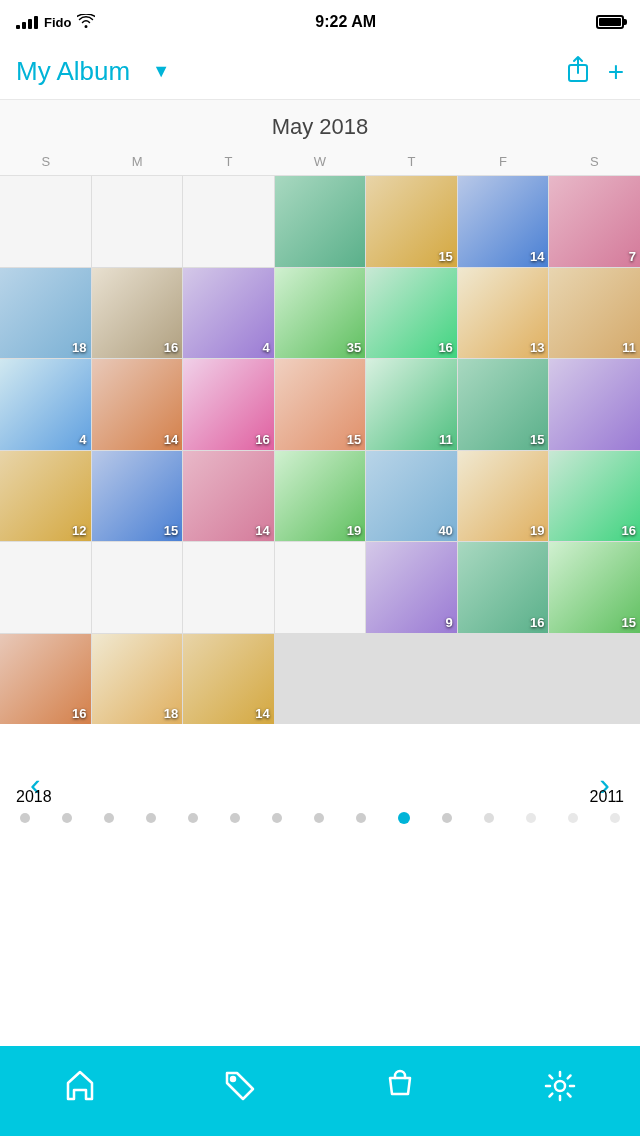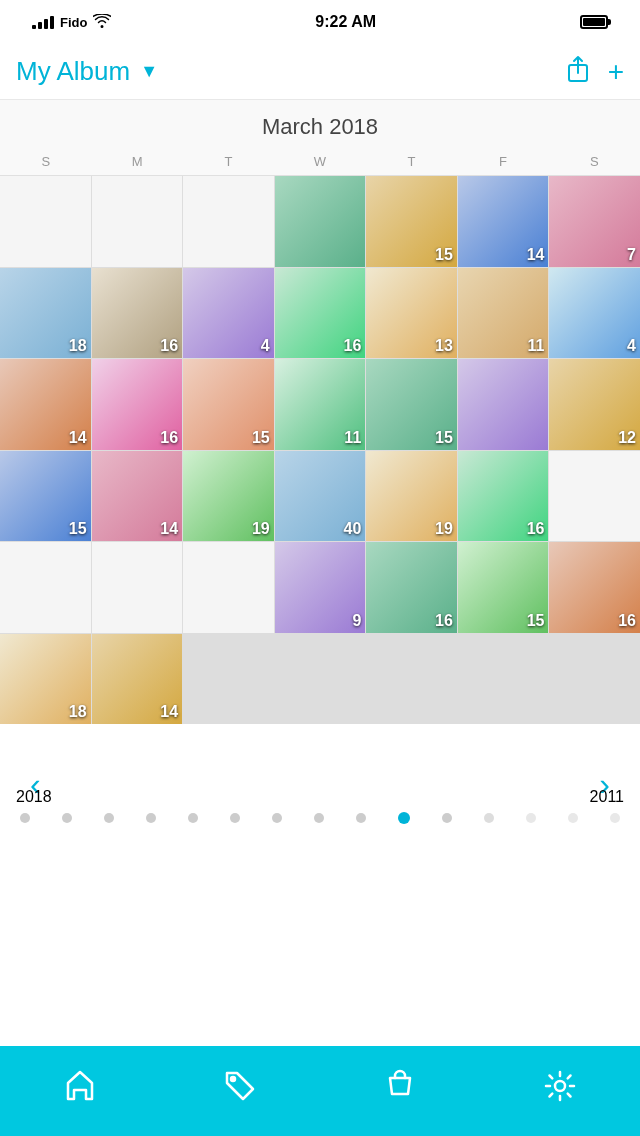--- a/index.html
+++ b/index.html
@@ -14,21 +14,21 @@
     }
 
     
     .status-bar {
       width: 100%;
       height: 44px;
       background: #fff;
       display: flex;
       align-items: center;
       justify-content: space-between;
-      padding: 0 32px;
+      padding: 0 16px;
       font-size: 14px;
       font-weight: 600;
     }
     .status-left { display: flex; align-items: center; gap: 6px; font-size: 13px; }
     .status-center { font-size: 16px; font-weight: 700; }
     .status-right { display: flex; align-items: center; gap: 6px; }
 
     
     .signal-bars { display: flex; align-items: flex-end; gap: 2px; }
     .signal-bars span {
@@ -76,21 +76,21 @@
       background: #fff;
       display: flex;
       align-items: center;
       justify-content: space-between;
       padding: 0 16px;
       border-bottom: 1px solid #e8e8e8;
     }
     .header-title {
       display: flex;
       align-items: center;
-      gap: 10px;
+      gap: 22px;
       color: #00b4d8;
       font-size: 26px;
       font-weight: 500;
     }
     .header-icons { display: flex; align-items: center; gap: 18px; }
     .header-icon {
       color: #00b4d8;
       font-size: 22px;
       cursor: pointer;
     }
@@ -138,21 +138,21 @@
     .cal-cell-inner {
       width: 100%;
       height: 100%;
       position: relative;
     }
     .day-badge {
       position: absolute;
       bottom: 3px;
       right: 4px;
       color: #fff;
-      font-size: 16px;
+      font-size: 13px;
       font-weight: 600;
       text-shadow: 0 1px 3px rgba(0,0,0,0.8);
     }
 
     
     .c1 { background: linear-gradient(135deg, #e8d5b0, #d4a96a); }
     .c2 { background: linear-gradient(135deg, #b8d4e8, #7ab0d4); }
     .c3 { background: linear-gradient(135deg, #a8d8c0, #5ab08a); }
     .c4 { background: linear-gradient(135deg, #e8b8c8, #d47a9a); }
     .c5 { background: linear-gradient(135deg, #d4c8e8, #9a7ad4); }
@@ -290,21 +290,21 @@
       <svg width="24" height="28" viewBox="0 0 24 28" fill="none" stroke="#00b4d8" stroke-width="2" stroke-linecap="round" stroke-linejoin="round">
         <rect x="3" y="10" width="18" height="16" rx="2"></rect>
         <path d="M12 2v16M8 6l4-4 4 4"></path>
       </svg>
     </span>
     <span class="header-icon" style="font-size:28px; font-weight:200; color:#00b4d8;">+</span>
   </div>
 </div>
 
 <div class="month-header">
-  <span>March 2018</span>
+  <span>May 2018</span>
 </div>
 
 <div class="day-headers">
   <div class="day-header">S</div>
   <div class="day-header">M</div>
   <div class="day-header">T</div>
   <div class="day-header">W</div>
   <div class="day-header">T</div>
   <div class="day-header">F</div>
   <div class="day-header">S</div>
@@ -341,20 +341,25 @@
       <div class="cal-cell-inner c15">
         <span class="day-badge">16</span>
       </div>
     </div>
     <div class="cal-cell">
       <div class="cal-cell-inner c5">
         <span class="day-badge">4</span>
       </div>
     </div>
     <div class="cal-cell">
+      <div class="cal-cell-inner c11">
+        <span class="day-badge">35</span>
+      </div>
+    </div>
+    <div class="cal-cell">
       <div class="cal-cell-inner c7">
         <span class="day-badge">16</span>
       </div>
     </div>
     <div class="cal-cell">
       <div class="cal-cell-inner c14">
         <span class="day-badge">13</span>
       </div>
     </div>
     <div class="cal-cell">

